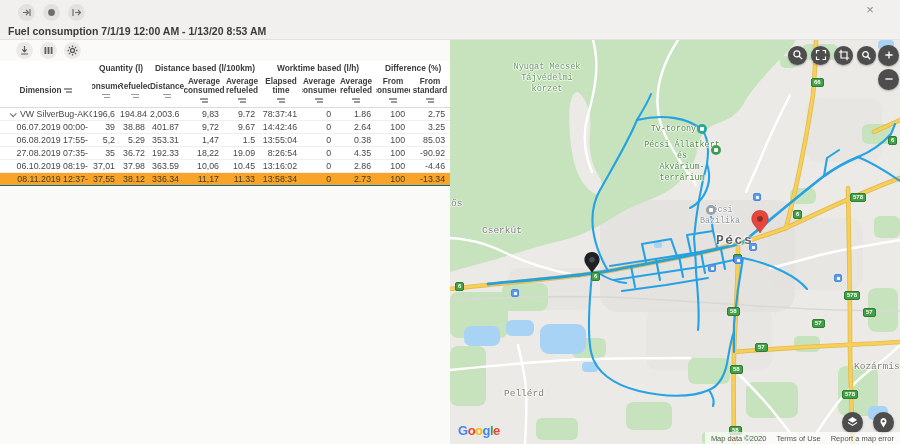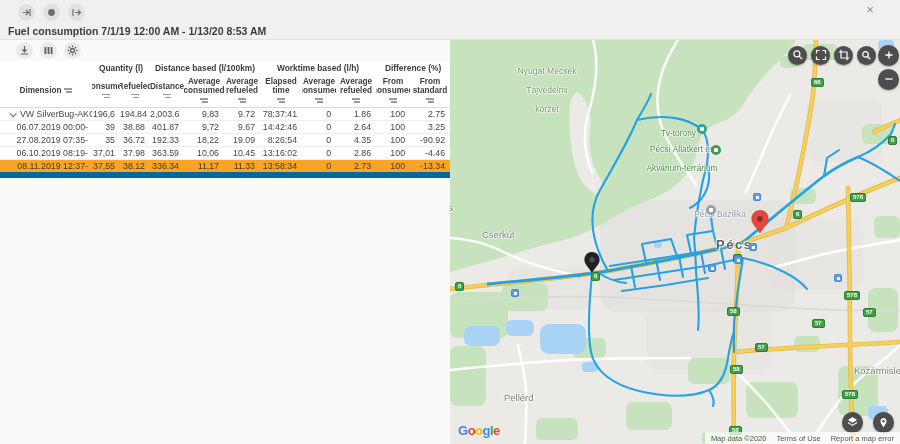--- a/index.html
+++ b/index.html
@@ -26,27 +26,27 @@
   .hwrap { display:flex; flex-direction:column; align-items:center; justify-content:center; gap:2px; line-height:9px; }
   .hwrap.inline { flex-direction:row; gap:3px; }
   .sic { display:inline-block; width:8px; height:6px; position:relative; flex:none; }
   .sic::before { content:""; position:absolute; top:1px; left:0; width:8px; height:1.5px; background:#9A9A98; }
   .sic::after  { content:""; position:absolute; top:4px; left:2px; width:6px; height:1.5px; background:#9A9A98; }
   tbody tr { height:13px; background:#fff; border-bottom:1px solid #F0EFED; cursor:pointer; }
   tbody td { font-size:8.8px; color:#474747; text-align:right; padding-right:5px; white-space:nowrap; line-height:12px; }
   td.dim { padding-right:4px; }
   td.dimveh { text-align:left; padding-left:10px; padding-right:0; }
   .chev { display:inline-block; width:5px; height:5px; border-right:1.3px solid #6B6B6B; border-bottom:1.3px solid #6B6B6B; transform:rotate(45deg) translateY(-1px); margin-right:5px; }
-  tbody tr.hl { background:#F7A428; border-bottom:6px solid #0369a1; }
+  tbody tr.hl { background:#F7A428; border-bottom:1px solid #0369a1; }
   tbody tr.hl td { color:#463A1A; }
 
   
   .map { position:absolute; left:450px; top:40px; width:450px; height:404px; overflow:hidden; background:#ECEAE6; z-index:5; cursor:grab; }
   .map svg.base { position:absolute; left:0; top:0; }
-  .mlabel { position:absolute; font-size:9.5px; color:#7B7B78; white-space:pre-line; text-shadow:0 0 2px #fff, 1px 0 1px #fff, -1px 0 1px #fff, 0 1px 1px #fff; line-height:19px; }
+  .mlabel { position:absolute; font-size:9.5px; color:#7B7B78; white-space:pre-line; text-shadow:0 0 2px #fff, 1px 0 1px #fff, -1px 0 1px #fff, 0 1px 1px #fff; line-height:11px;font-family:Liberation Mono, monospace; }
   .mlabel.center { text-align:center; }
   .mlabel.right { text-align:right; }
   .mlabel.green { color:#6B9A63; font-size:8.6px; }
   .mlabel.city { color:#5F6368; font-size:13px; letter-spacing:1.5px; font-weight:bold; text-shadow:0 0 3px #fff,1px 1px 1px #fff,-1px -1px 1px #fff; }
   .mlabel.poi-green { color:#4E8B46; font-size:8.4px; }
   .mlabel.poi-gray { color:#8F959E; font-size:8.4px;margin-left:48px; }
   .shield { position:absolute; background:#43A047; border:1px solid #2F7D33; border-radius:2px; color:#fff; font-size:6px; font-weight:bold; line-height:7px; padding:0 2px; height:9px; display:flex; align-items:center; text-shadow:none; }
   .transit { position:absolute; width:8px; height:8px; background:#5A9DEE; border-radius:2px; border:1px solid #4A88D8; }
   .transit::after { content:""; position:absolute; left:1.5px; top:2px; width:3.5px; height:2.5px; background:#fff; border-radius:0.5px; }
   .poiicon { position:absolute; width:10px; height:10px; border-radius:50%; display:flex; align-items:center; justify-content:center; }
@@ -234,20 +234,33 @@
             <td>39</td>
             <td>38.88</td>
             <td>401.87</td>
             <td>9,72</td>
             <td>9.67</td>
             <td>14:42:46</td>
             <td>0</td>
             <td>2.64</td>
             <td>100</td>
             <td>3.25</td>
+          </tr>
+          <tr>
+            <td class="dim">06.08.2019 17:55-</td>
+            <td>5,2</td>
+            <td>5.29</td>
+            <td>353.31</td>
+            <td>1,47</td>
+            <td>1.5</td>
+            <td>13:55:04</td>
+            <td>0</td>
+            <td>0.38</td>
+            <td>100</td>
+            <td>85.03</td>
           </tr>
           <tr>
             <td class="dim">27.08.2019 07:35-</td>
             <td>35</td>
             <td>36.72</td>
             <td>192.33</td>
             <td>18,22</td>
             <td>19.09</td>
             <td>8:26:54</td>
             <td>0</td>

